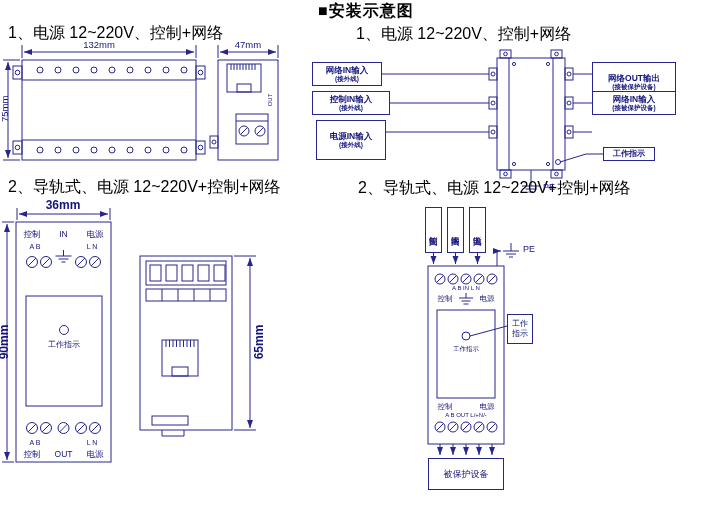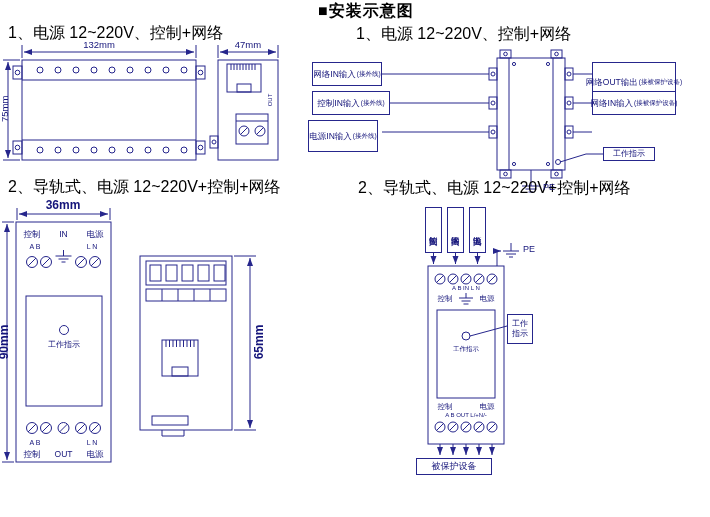--- a/index.html
+++ b/index.html
@@ -10,21 +10,21 @@
   .lbl { position:absolute; color:#14147a; line-height:1; white-space:nowrap; }
   .c { text-align:center; }
   .rot { transform:rotate(-90deg); }
   .h1 { font-size:16px; font-weight:bold; color:#000; letter-spacing:1px; }
   .cap { font-size:16px; color:#000; }
   .dim { font-size:9.5px; }
   .dimb { font-size:12px; font-weight:bold; }
   .f6{font-size:6px}.f65{font-size:6.5px}.f7{font-size:7px}.f75{font-size:7.5px}
   .f8{font-size:8px}.f85{font-size:8.5px}.f9{font-size:9px}
   .co-box { position:absolute; border:1px solid #26268c; background:#fff; display:flex;
-            flex-direction:row; align-items:center; justify-content:center; gap:1px; color:#14147a; }
+            flex-direction:column; align-items:center; justify-content:center; gap:1px; color:#14147a;font-weight:bold; }
   .co-t { font-size:8.5px; line-height:1; white-space:nowrap; }
   .co-s { font-size:6.5px; line-height:1; white-space:nowrap; }
   .vbox { position:absolute; border:1px solid #26268c; background:#fff; display:flex;
           align-items:center; justify-content:center; color:#14147a; }
   .vbox span { writing-mode:vertical-rl; text-orientation:upright; font-size:8.5px; line-height:1; }
   .wbox { position:absolute; border:1px solid #26268c; background:#fff; display:flex;
           align-items:center; justify-content:center; color:#14147a; text-align:center; }
   .wbox span { width:17px; font-size:8px; line-height:1.2; }
   .pbox { position:absolute; border:1px solid #26268c; background:#fff; display:flex;
           align-items:center; justify-content:center; color:#14147a; font-size:9px; }
@@ -244,21 +244,21 @@
 <div class="lbl f85 c" style="left:81px;top:450px;width:28px">电源</div>
 
 <div class="co-box" style="left:312px;top:62px;width:70px;height:24px">
   <span class="co-t">网络IN输入</span>
   <span class="co-s">(接外线)</span>
 </div>
 <div class="co-box" style="left:312px;top:91px;width:78px;height:24px">
   <span class="co-t">控制IN输入</span>
   <span class="co-s">(接外线)</span>
 </div>
-<div class="co-box" style="left:308px;top:120px;width:70px;height:32px">
+<div class="co-box" style="left:316px;top:120px;width:70px;height:40px">
   <span class="co-t">电源IN输入</span>
   <span class="co-s">(接外线)</span>
 </div>
 <div class="co-box" style="left:592px;top:62px;width:84px;height:40px">
   <span class="co-t">网络OUT输出</span>
   <span class="co-s">(接被保护设备)</span>
 </div>
 <div class="co-box" style="left:592px;top:91px;width:84px;height:24px">
   <span class="co-t">网络IN输入</span>
   <span class="co-s">(接被保护设备)</span>
@@ -281,17 +281,17 @@
 <div class="lbl f6 c" style="left:428px;top:285px;width:76px">A B IN L N</div>
 <div class="lbl f75 c" style="left:431px;top:295px;width:28px">控制</div>
 <div class="lbl f75 c" style="left:473px;top:295px;width:28px">电源</div>
 <div class="lbl f65 c" style="left:437px;top:346px;width:58px">工作指示</div>
 <div class="wbox" style="left:507px;top:314px;width:26px;height:30px">
   <span>工作指示</span>
 </div>
 <div class="lbl f75 c" style="left:431px;top:403px;width:28px">控制</div>
 <div class="lbl f75 c" style="left:473px;top:403px;width:28px">电源</div>
 <div class="lbl f6 c" style="left:428px;top:412px;width:76px">A B OUT L/+N/-</div>
-<div class="pbox" style="left:416px;top:458px;width:76px;height:17px">
+<div class="pbox" style="left:428px;top:458px;width:76px;height:32px">
   <span>被保护设备</span>
 </div>
 
 </div>
 
 </body></html>

